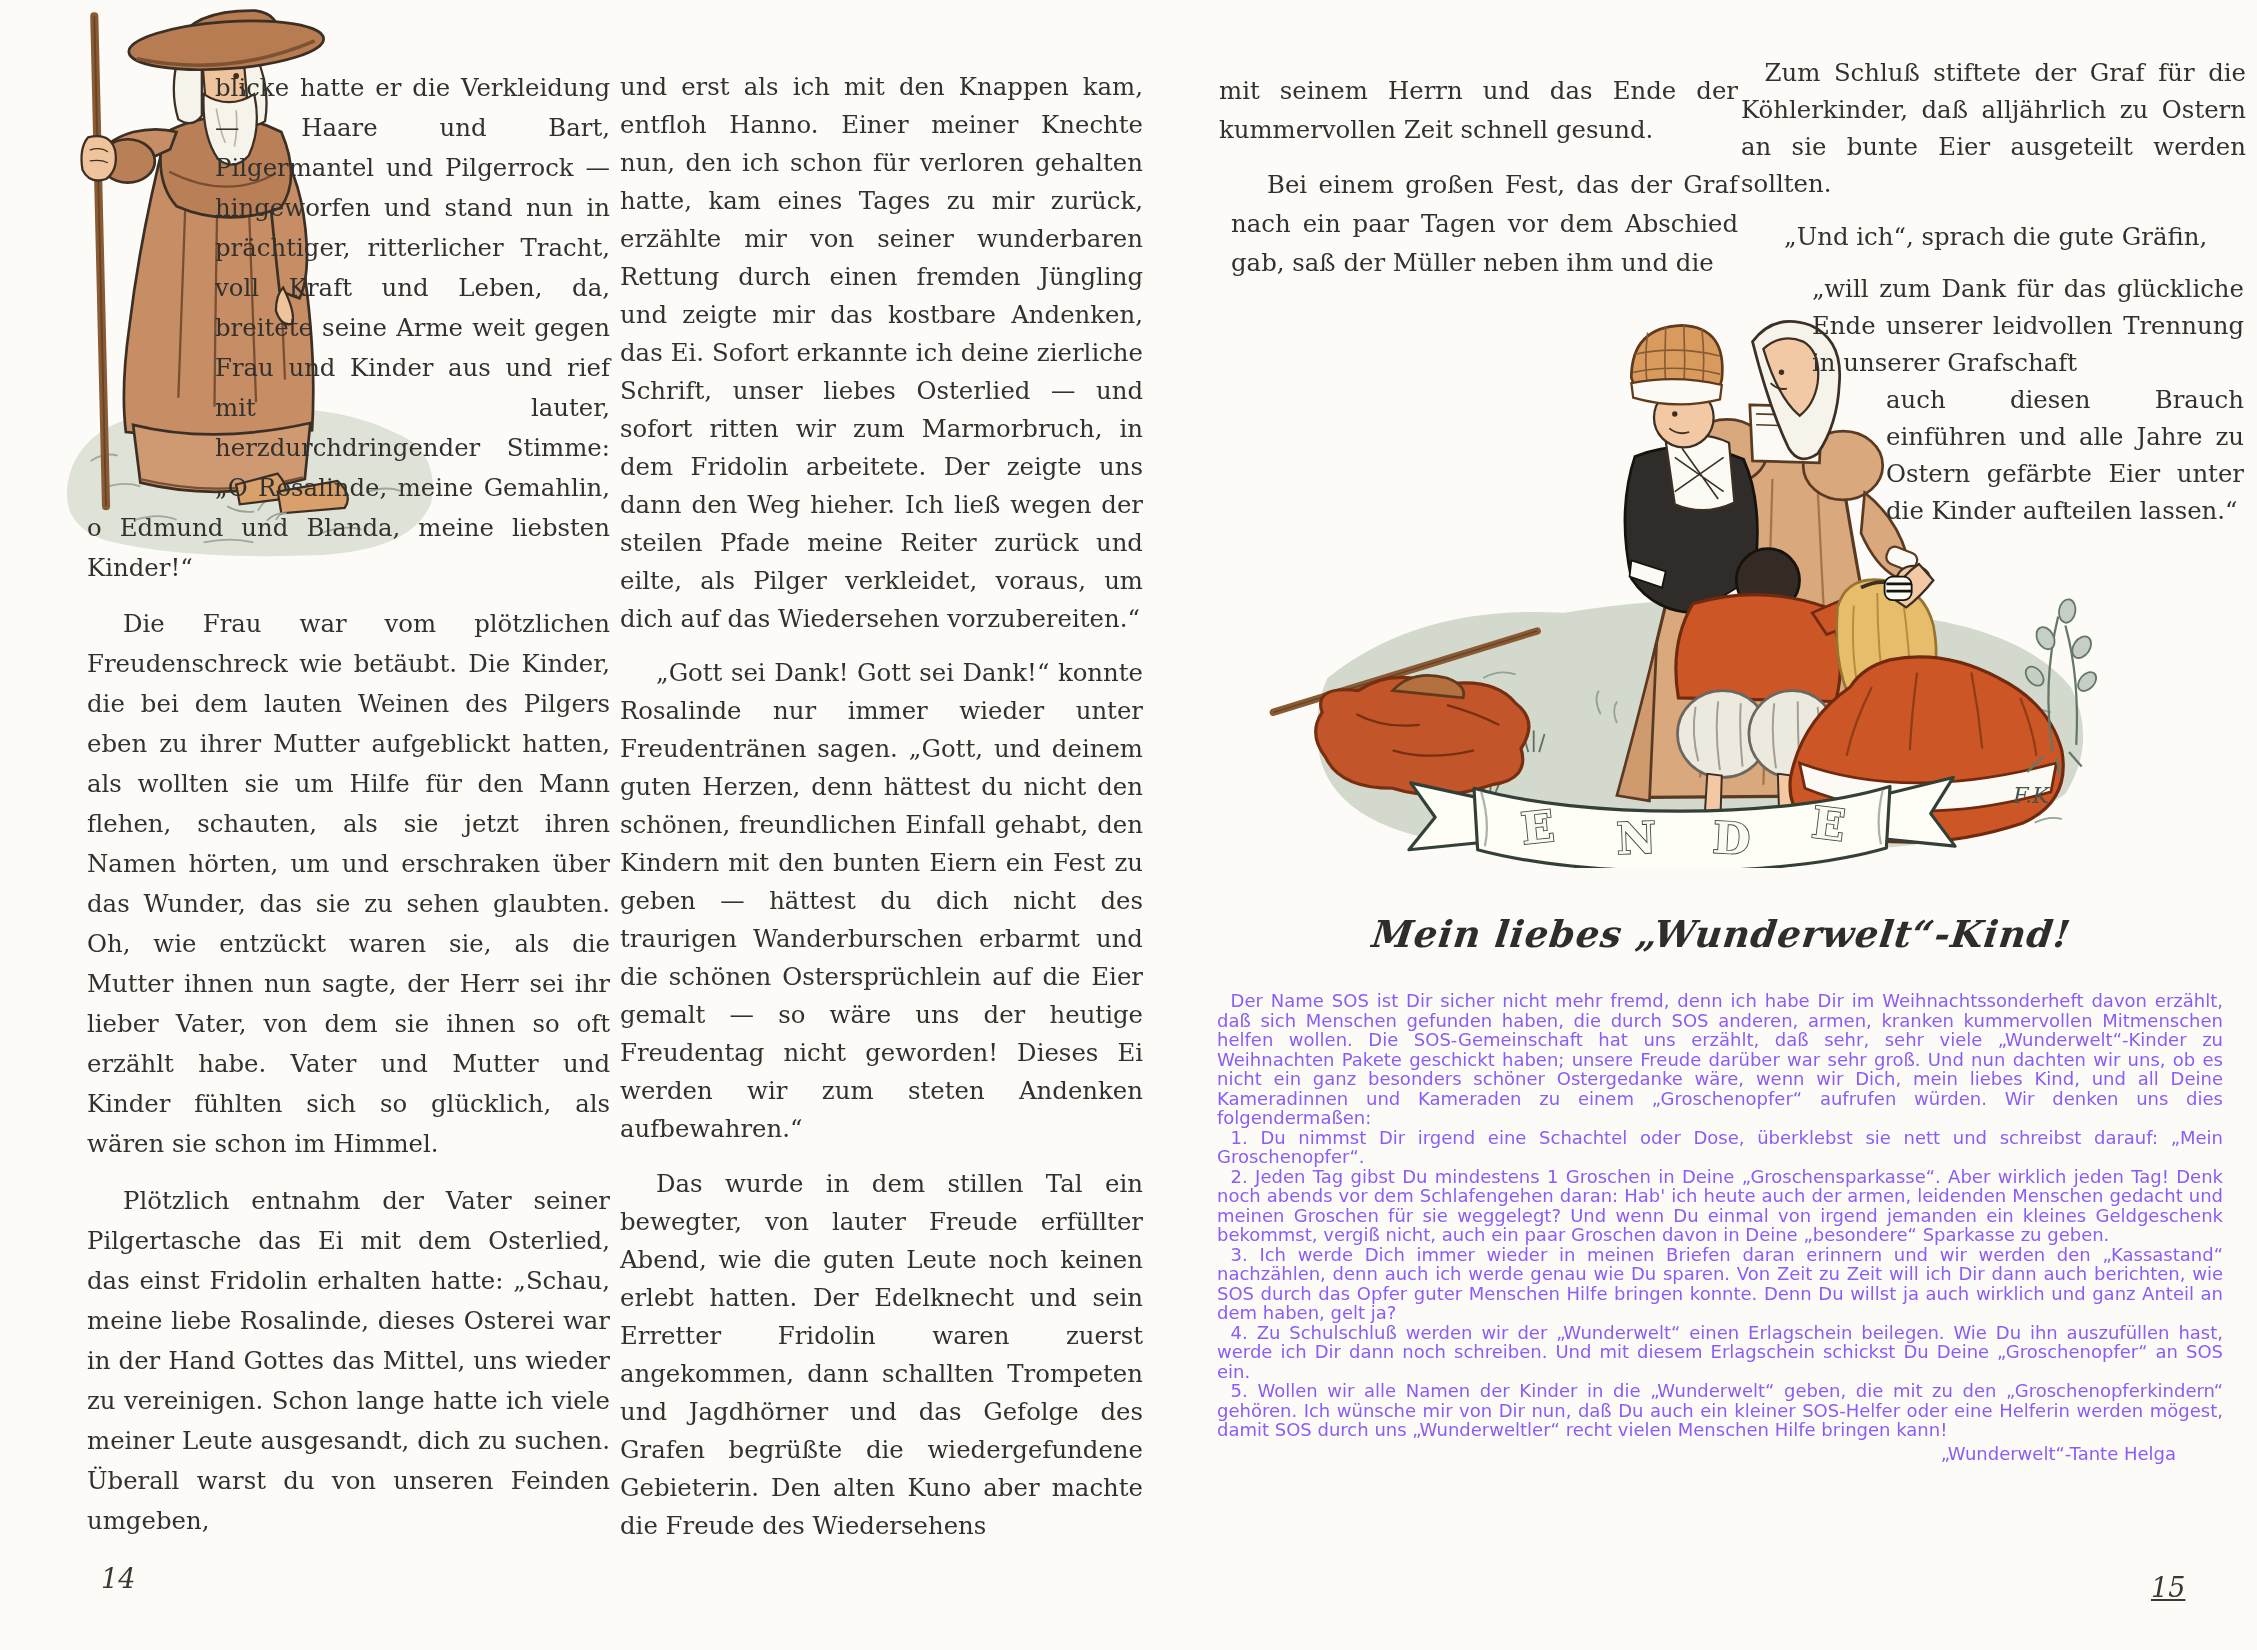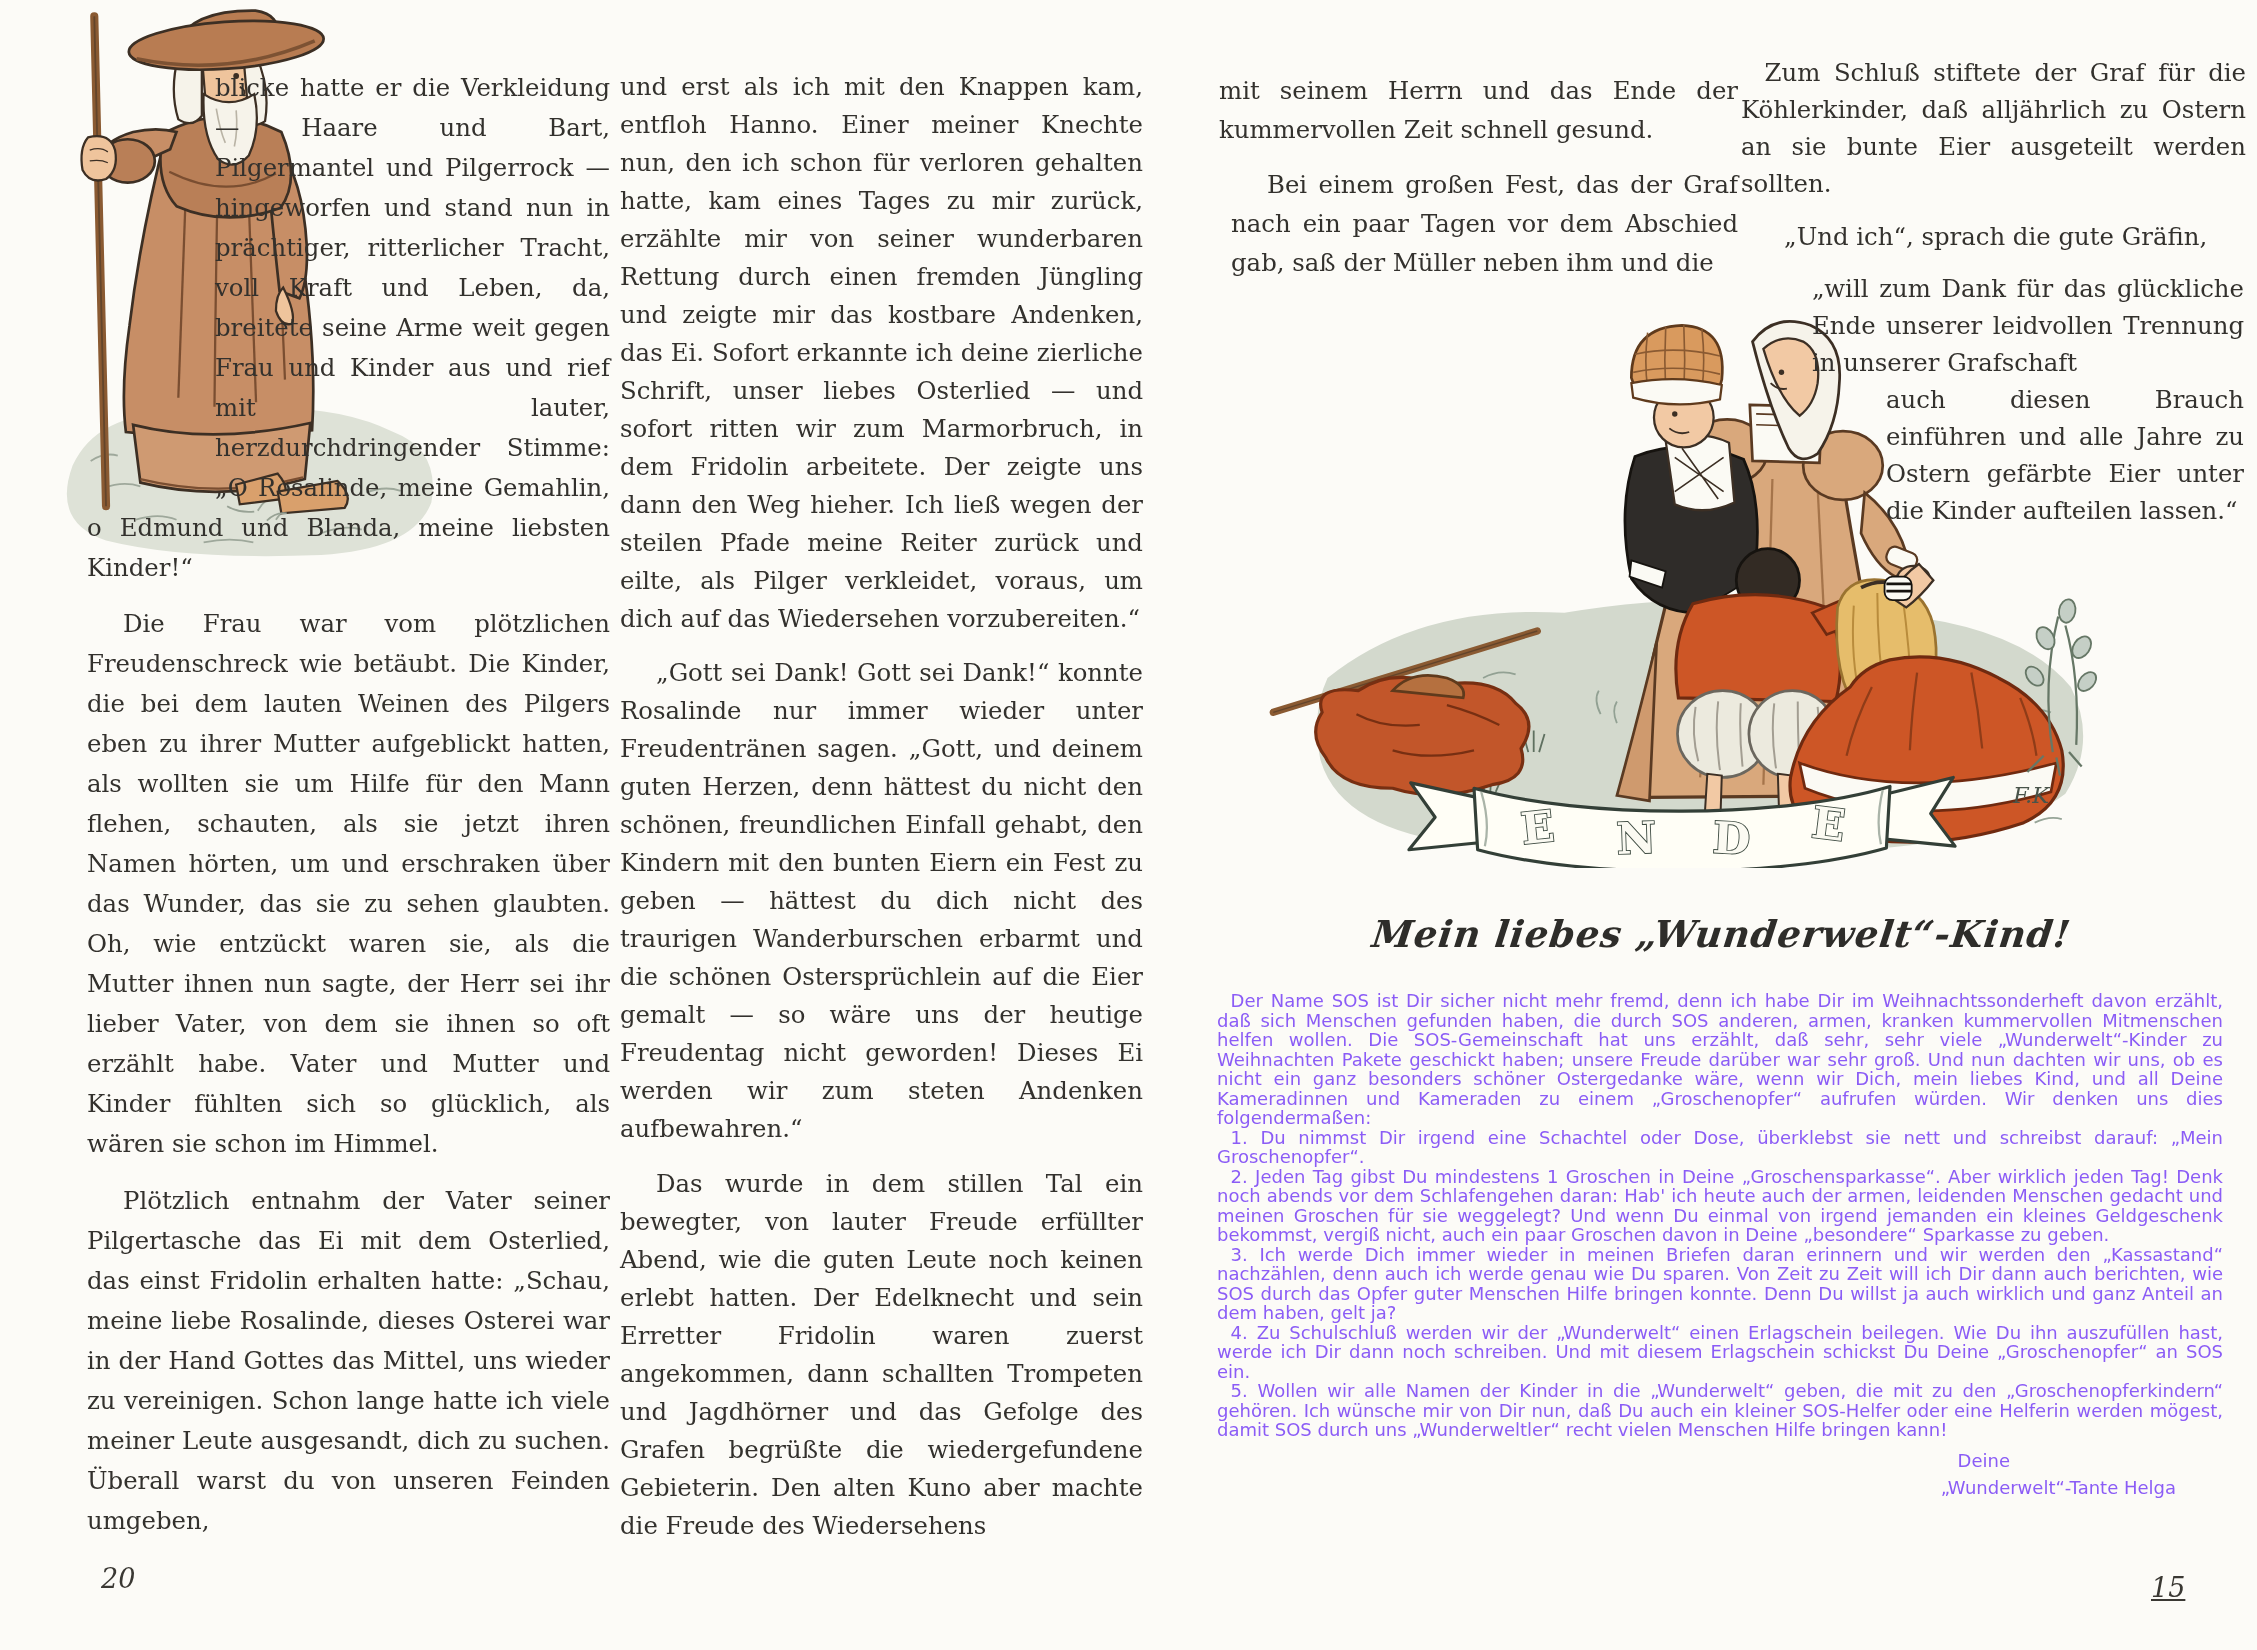--- a/index.html
+++ b/index.html
@@ -108,21 +108,21 @@
   <p class="indent">Die Frau war vom plötzlichen Freudenschreck wie betäubt. Die Kinder, die bei dem lauten Weinen des Pilgers eben zu ihrer Mutter aufgeblickt hatten, als wollten sie um Hilfe für den Mann flehen, schauten, als sie jetzt ihren Namen hörten, um und erschraken über das Wunder, das sie zu sehen glaubten. Oh, wie entzückt waren sie, als die Mutter ihnen nun sagte, der Herr sei ihr lieber Vater, von dem sie ihnen so oft erzählt habe. Vater und Mutter und Kinder fühlten sich so glücklich, als wären sie schon im Himmel.</p>
   <p class="indent">Plötzlich entnahm der Vater seiner Pilgertasche das Ei mit dem Osterlied, das einst Fridolin erhalten hatte: „Schau, meine liebe Rosalinde, dieses Osterei war in der Hand Gottes das Mittel, uns wieder zu vereinigen. Schon lange hatte ich viele meiner Leute ausgesandt, dich zu suchen. Überall warst du von unseren Feinden umgeben,</p>
 </div>
 
 <div id="col2" class="col serif" style="left:620px;top:68px;width:523px;">
   <p class="noindent">und erst als ich mit den Knappen kam, entfloh Hanno. Einer meiner Knechte nun, den ich schon für verloren gehalten hatte, kam eines Tages zu mir zurück, erzählte mir von seiner wunderbaren Rettung durch einen fremden Jüngling und zeigte mir das kostbare Andenken, das Ei. Sofort erkannte ich deine zierliche Schrift, unser liebes Osterlied — und sofort ritten wir zum Marmorbruch, in dem Fridolin arbeitete. Der zeigte uns dann den Weg hieher. Ich ließ wegen der steilen Pfade meine Reiter zurück und eilte, als Pilger verkleidet, voraus, um dich auf das Wiedersehen vorzubereiten.“</p>
   <p class="indent">„Gott sei Dank! Gott sei Dank!“ konnte Rosalinde nur immer wieder unter Freudentränen sagen. „Gott, und deinem guten Herzen, denn hättest du nicht den schönen, freundlichen Einfall gehabt, den Kindern mit den bunten Eiern ein Fest zu geben — hättest du dich nicht des traurigen Wanderburschen erbarmt und die schönen Ostersprüchlein auf die Eier gemalt — so wäre uns der heutige Freudentag nicht geworden! Dieses Ei werden wir zum steten Andenken aufbewahren.“</p>
   <p class="indent">Das wurde in dem stillen Tal ein bewegter, von lauter Freude erfüllter Abend, wie die guten Leute noch keinen erlebt hatten. Der Edelknecht und sein Erretter Fridolin waren zuerst angekommen, dann schallten Trompeten und Jagdhörner und das Gefolge des Grafen begrüßte die wiedergefundene Gebieterin. Den alten Kuno aber machte die Freude des Wiedersehens</p>
 </div>
 
-<div class="pagenum" style="left:101px;top:1563px;">20</div>
+<div class="pagenum" style="left:101px;top:1563px;">14</div>
 
 <svg id="family" style="left:1257px;top:289px;" width="850" height="579" viewBox="0 0 940 640">
 
   <path d="M78,430 Q180,348 340,358 Q520,328 680,358 Q840,368 900,440 Q930,500 894,558 Q820,614 640,622 Q400,632 230,614 Q92,598 70,520 Q60,468 78,430 Z" fill="#d3d9cd"></path>
   <g stroke="#8b9b8d" stroke-width="2" fill="none" opacity="0.9">
     <path d="M120,470 q24,-10 46,-2"></path>
       <path d="M150,540 q28,-8 50,0"></path>
     <path d="M330,600 q30,-8 56,-2"></path>
       <path d="M700,600 q28,-10 50,-2"></path>
     <path d="M820,540 q22,-10 42,-4"></path>
@@ -288,18 +288,17 @@
 
 <div class="script-heading">Mein liebes „Wunderwelt“-Kind!</div>
 
 <div class="sans-block">
   <p>Der Name SOS ist Dir sicher nicht mehr fremd, denn ich habe Dir im Weihnachtssonderheft davon erzählt, daß sich Menschen gefunden haben, die durch SOS anderen, armen, kranken kummervollen Mitmenschen helfen wollen. Die SOS-Gemeinschaft hat uns erzählt, daß sehr, sehr viele „Wunderwelt“-Kinder zu Weihnachten Pakete geschickt haben; unsere Freude darüber war sehr groß. Und nun dachten wir uns, ob es nicht ein ganz besonders schöner Ostergedanke wäre, wenn wir Dich, mein liebes Kind, und all Deine Kameradinnen und Kameraden zu einem „Groschenopfer“ aufrufen würden. Wir denken uns dies folgendermaßen:</p>
   <p>1. Du nimmst Dir irgend eine Schachtel oder Dose, überklebst sie nett und schreibst darauf: „Mein Groschenopfer“.</p>
   <p>2. Jeden Tag gibst Du mindestens 1 Groschen in Deine „Groschensparkasse“. Aber wirklich jeden Tag! Denk noch abends vor dem Schlafengehen daran: Hab' ich heute auch der armen, leidenden Menschen gedacht und meinen Groschen für sie weggelegt? Und wenn Du einmal von irgend jemanden ein kleines Geldgeschenk bekommst, vergiß nicht, auch ein paar Groschen davon in Deine „besondere“ Sparkasse zu geben.</p>
   <p>3. Ich werde Dich immer wieder in meinen Briefen daran erinnern und wir werden den „Kassastand“ nachzählen, denn auch ich werde genau wie Du sparen. Von Zeit zu Zeit will ich Dir dann auch berichten, wie SOS durch das Opfer guter Menschen Hilfe bringen konnte. Denn Du willst ja auch wirklich und ganz Anteil an dem haben, gelt ja?</p>
   <p>4. Zu Schulschluß werden wir der „Wunderwelt“ einen Erlagschein beilegen. Wie Du ihn auszufüllen hast, werde ich Dir dann noch schreiben. Und mit diesem Erlagschein schickst Du Deine „Groschenopfer“ an SOS ein.</p>
   <p>5. Wollen wir alle Namen der Kinder in die „Wunderwelt“ geben, die mit zu den „Groschenopferkindern“ gehören. Ich wünsche mir von Dir nun, daß Du auch ein kleiner SOS-Helfer oder eine Helferin werden mögest, damit SOS durch uns „Wunderweltler“ recht vielen Menschen Hilfe bringen kann!</p>
-  <p class="sig sig-deine">Deine</p>
   <p class="sig sig-helga">„Wunderwelt“-Tante Helga</p>
 </div>
 
 <div class="pagenum" style="left:2151px;top:1572px;text-decoration:underline;">15</div>
 
 
 </body></html>

